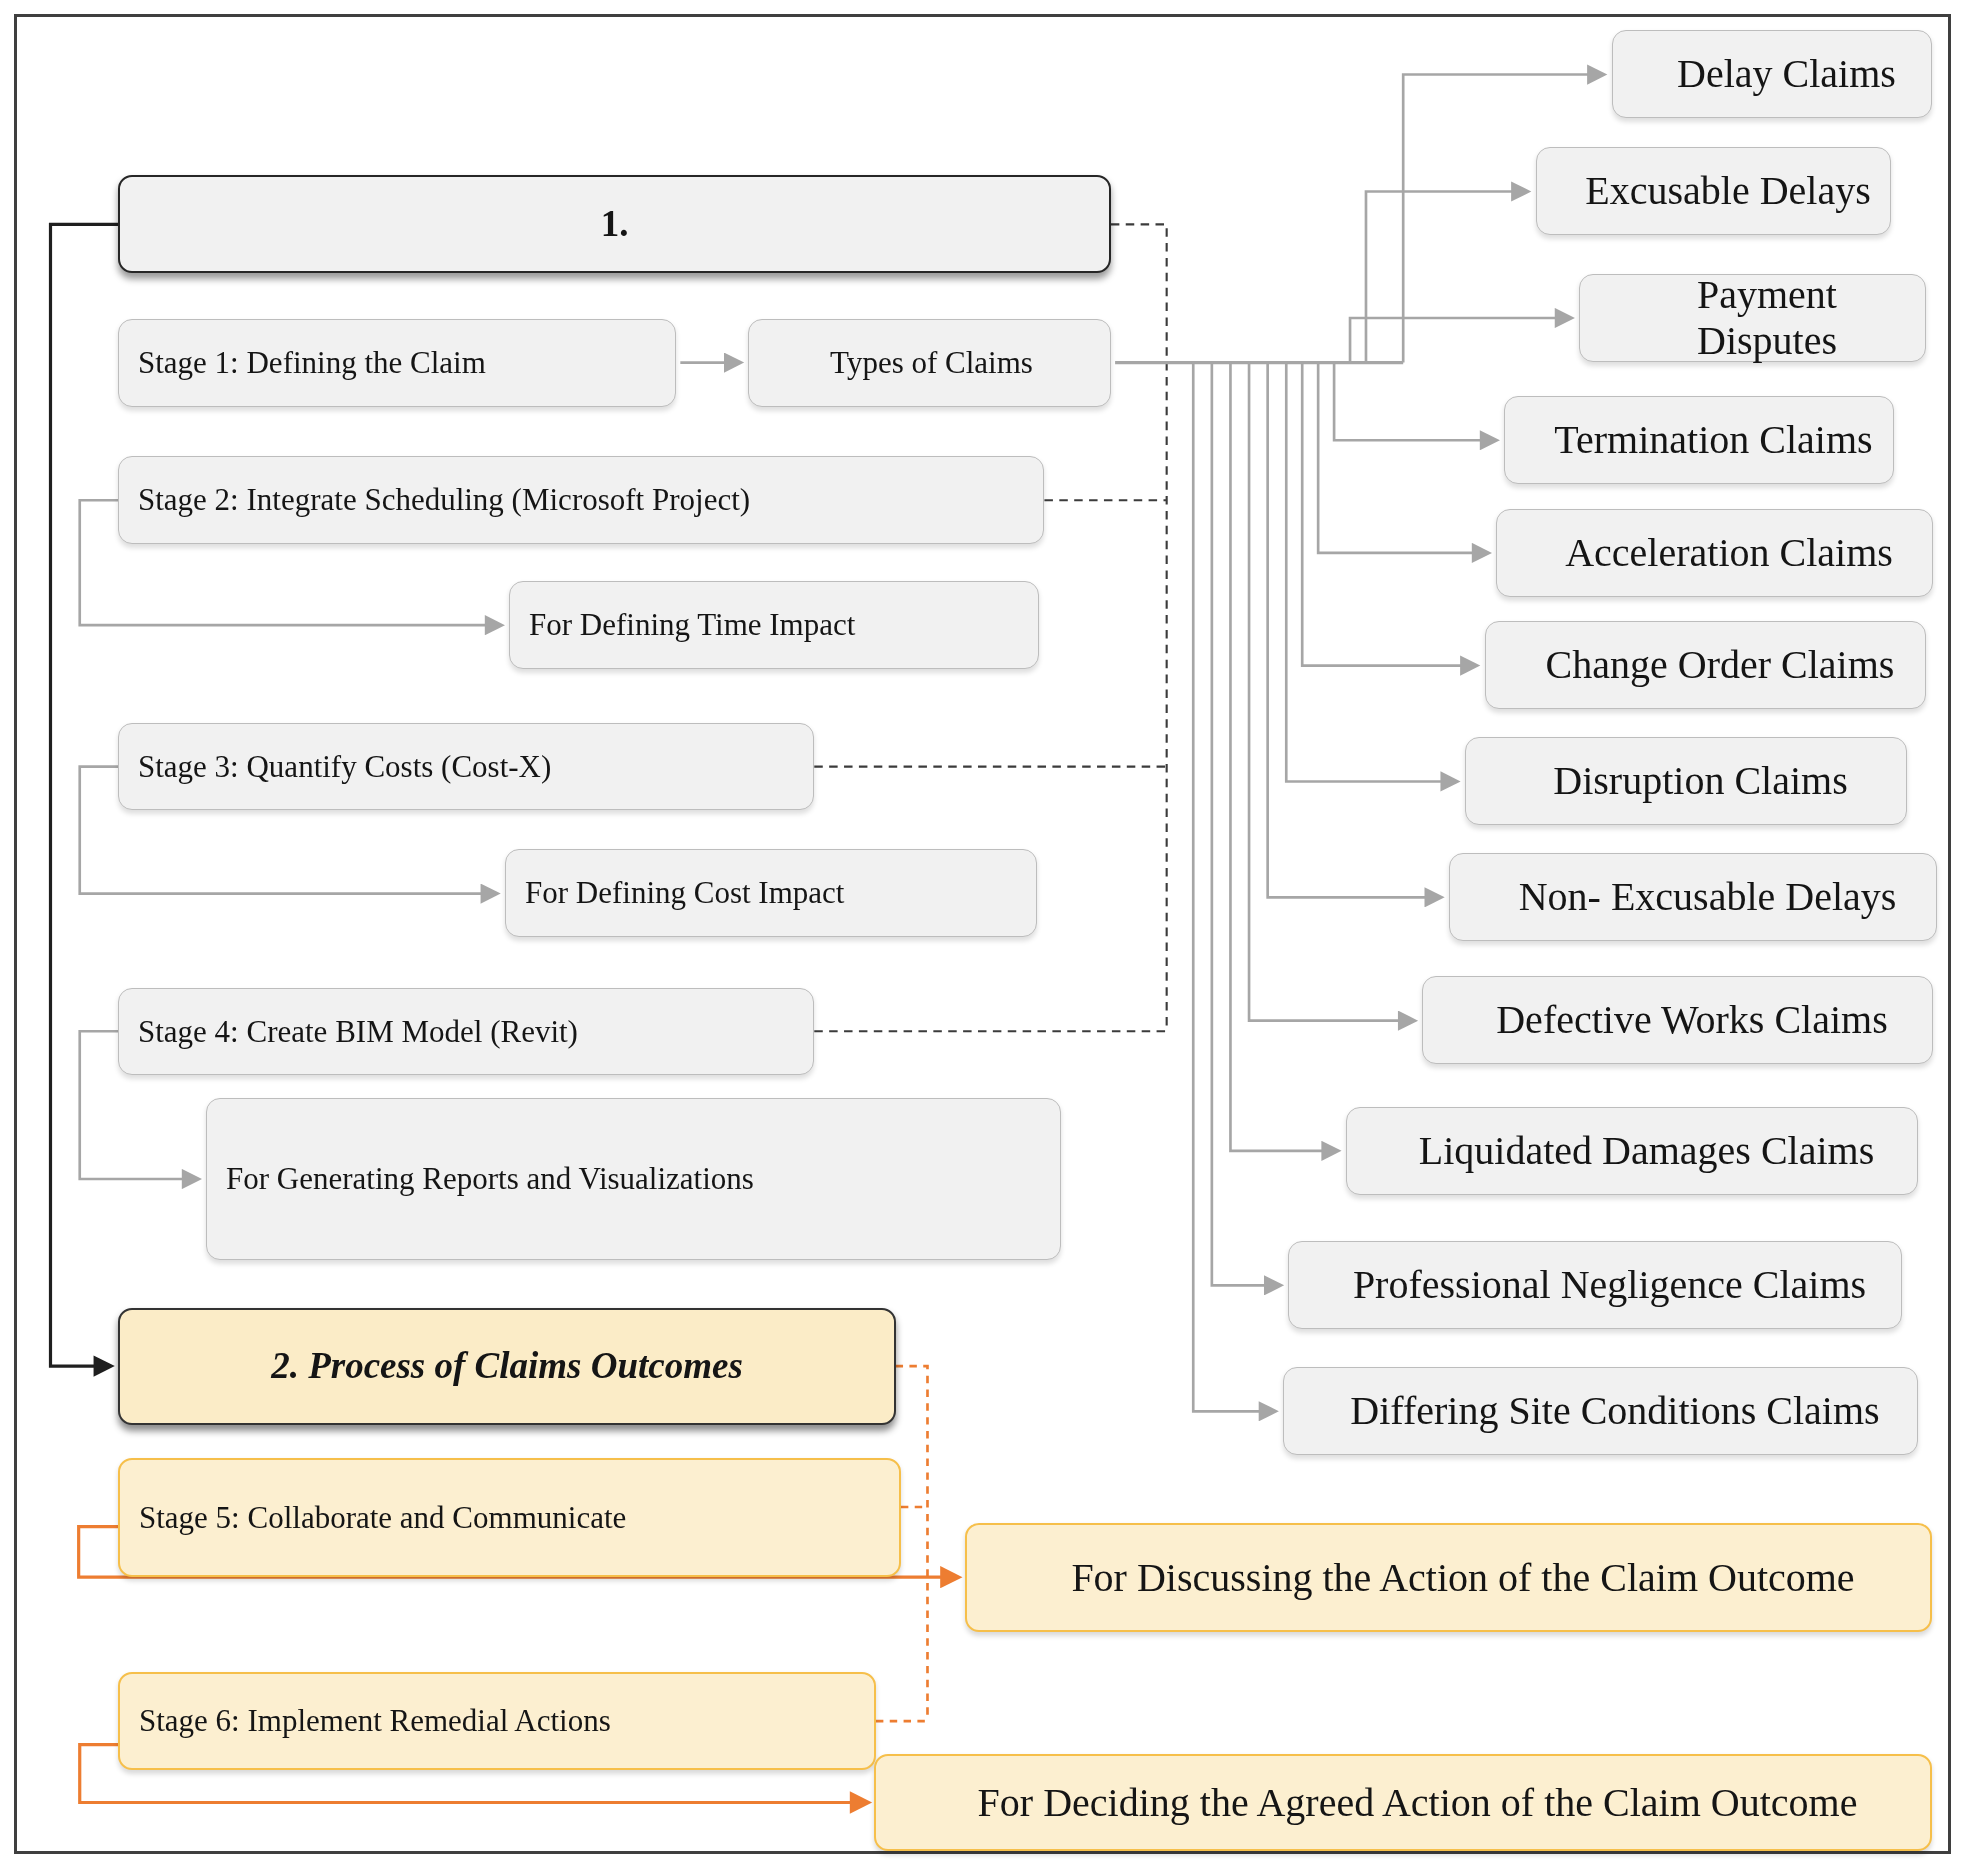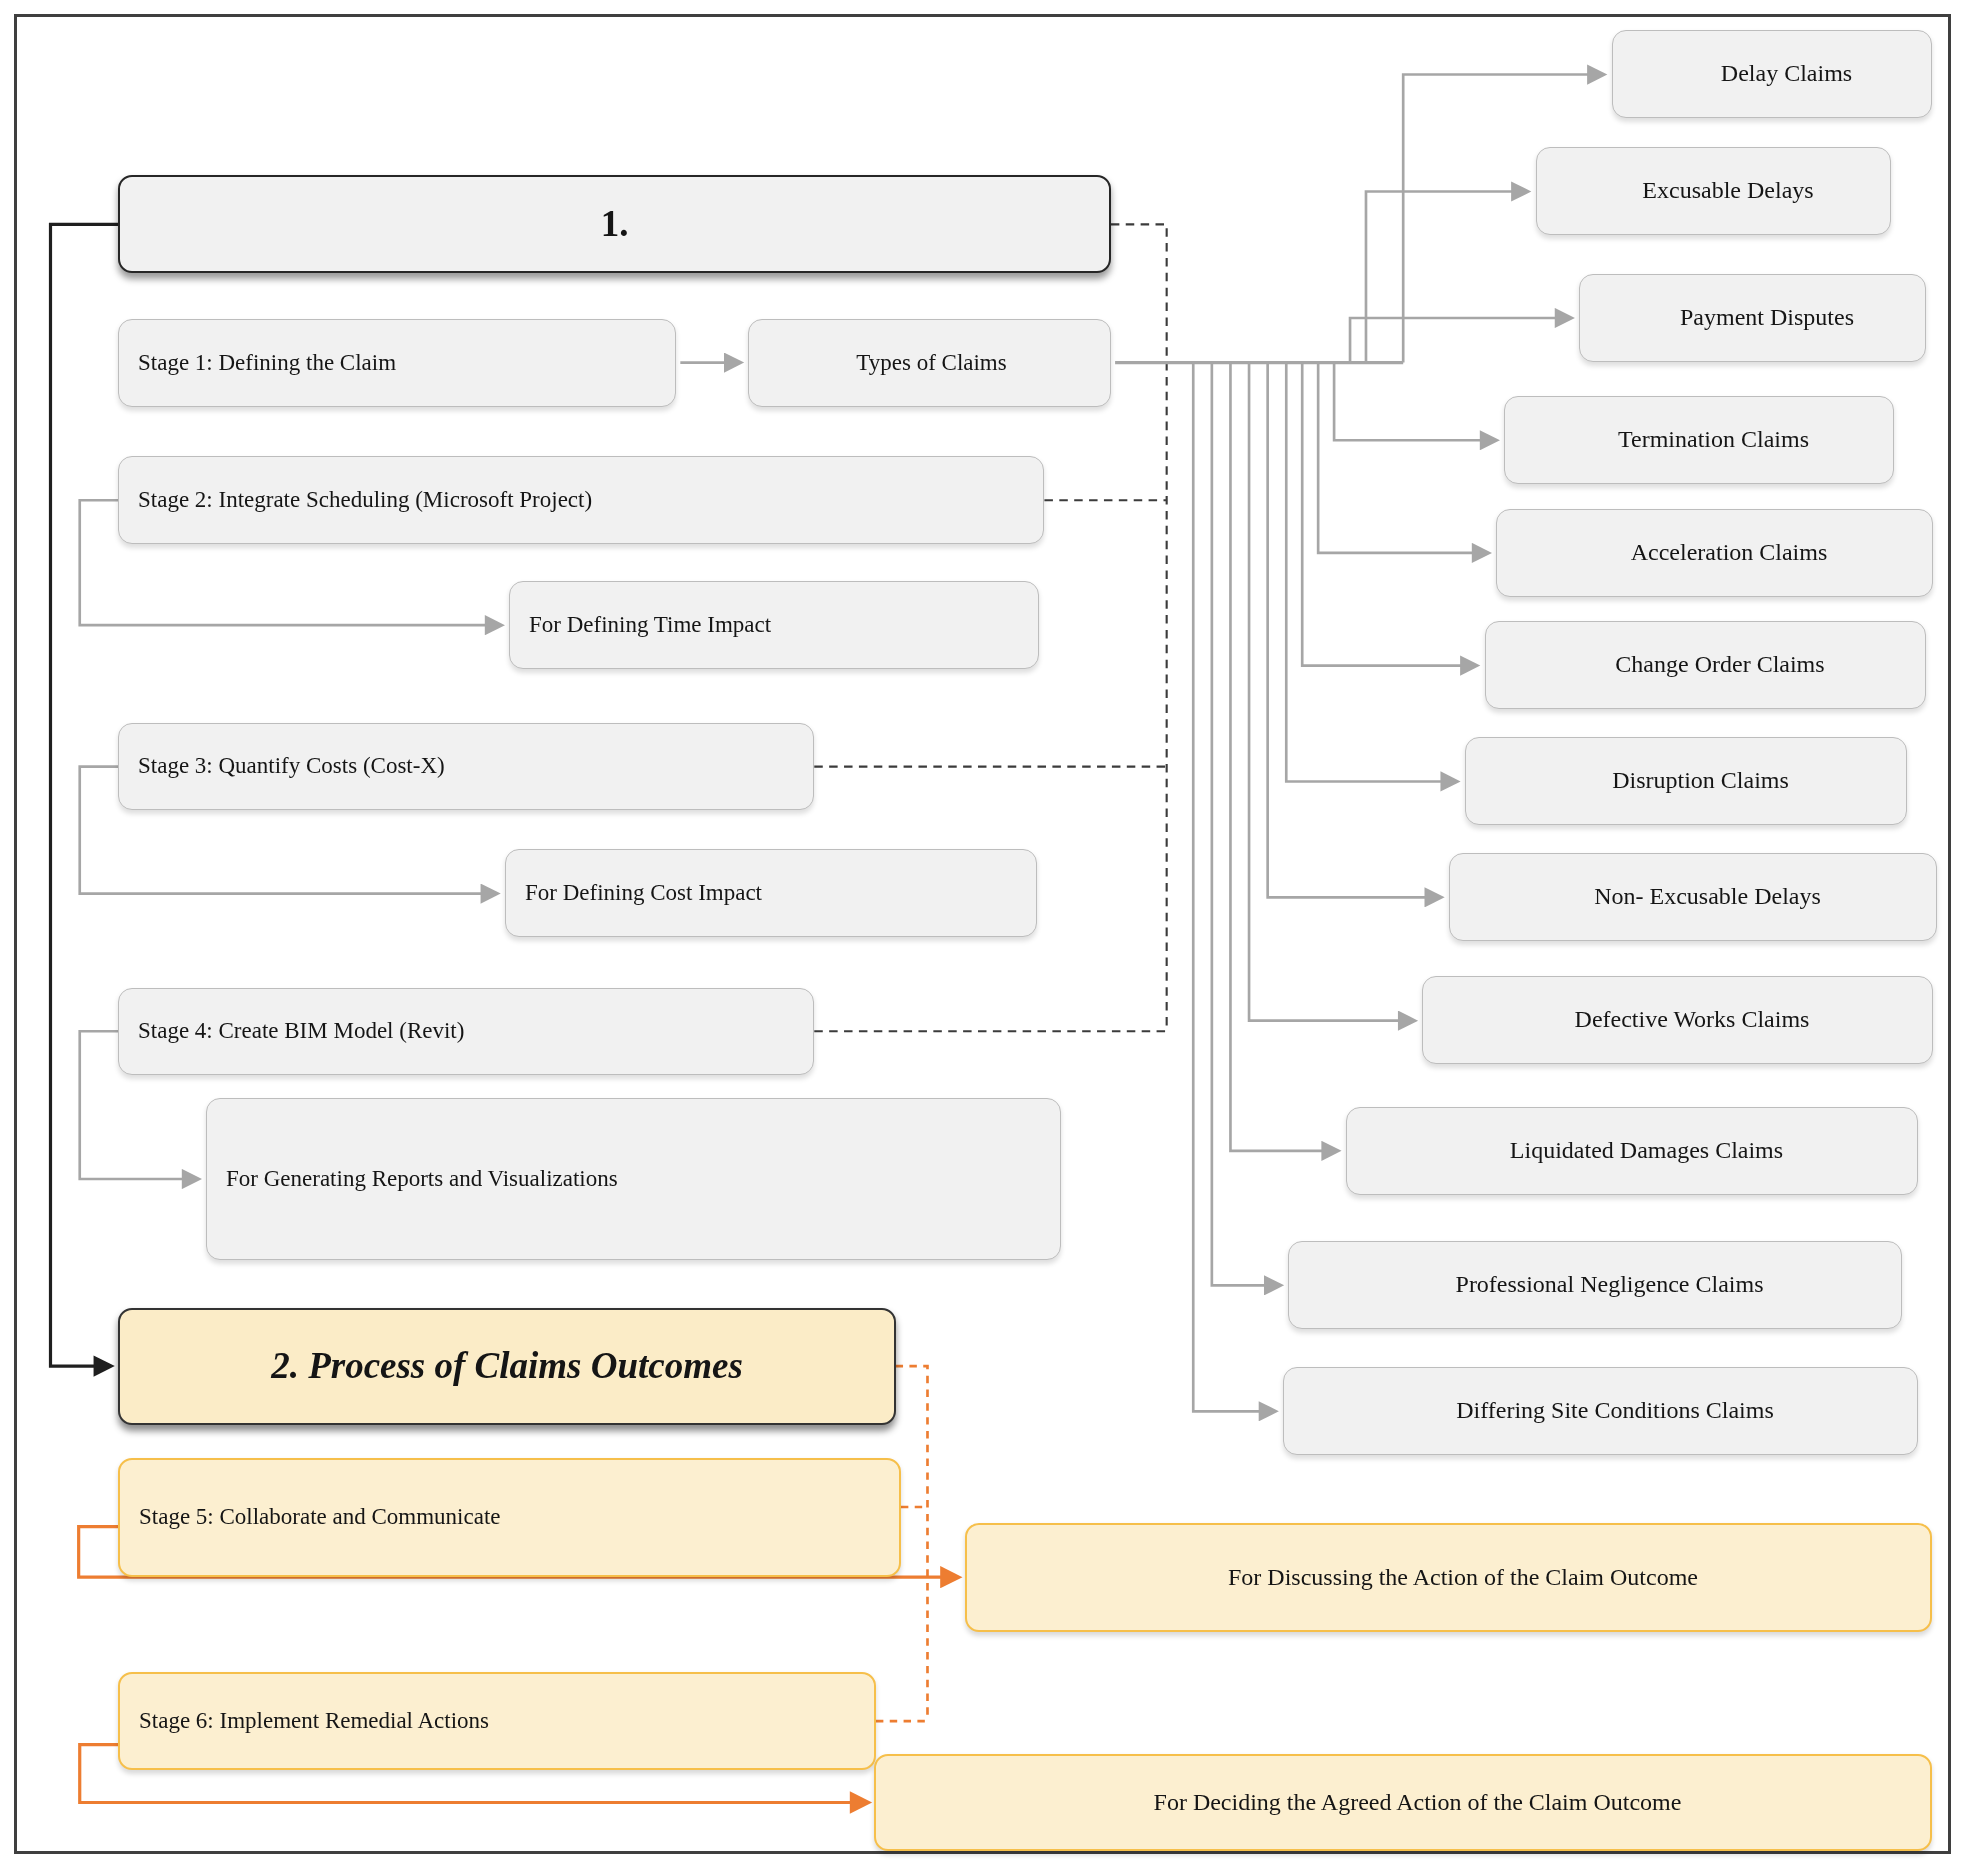--- a/index.html
+++ b/index.html
@@ -15,23 +15,23 @@
   .box{
     position:absolute;box-sizing:border-box;display:flex;align-items:center;
     background:#f1f1f1;border:1.6px solid #bdbdbd;border-radius:14px;
     box-shadow:0 3.2px 4.8px rgba(0,0,0,0.13);line-height:1.15;
   }
   .leftpad{padding-left:30px;padding-right:12.8px;}
   .center{justify-content:center;text-align:center;padding:0 15px;}
   .h1box{border:2.7px solid #262626;font-weight:bold;box-shadow:0 5.3px 7px rgba(0,0,0,0.40);justify-content:center;gap:63px;}
   .h2box{background:#fbecc7;border:2.7px solid #333333;font-weight:bold;box-shadow:0 5.3px 7px rgba(0,0,0,0.45);justify-content:center;}
   .cream{background:#fcefd0;border:2.1px solid #f6bf4a;box-shadow:0 3.2px 4.8px rgba(0,0,0,0.15);}
-  .fs-stage{font-size:23px;padding-left:19px;}
+  .fs-stage{font-size:31px;padding-left:19px;}
   .fs-head{font-size:37px;}
-  .fs-claim{font-size:24px;padding-left:44px;}
+  .fs-claim{font-size:40px;padding-left:44px;}
 </style>
 </head>
 <body>
 
 <div id="frame"></div>
 
 <svg class="wires" viewBox="0 0 3697 3514">
   <defs>
     <marker id="ag" viewBox="0 0 10 10" refX="0.5" refY="5" markerWidth="44" markerHeight="38" orient="auto" markerUnits="userSpaceOnUse">
       <path d="M0 0 L10 5 L0 10 Z" fill="#a6a6a6"></path>

